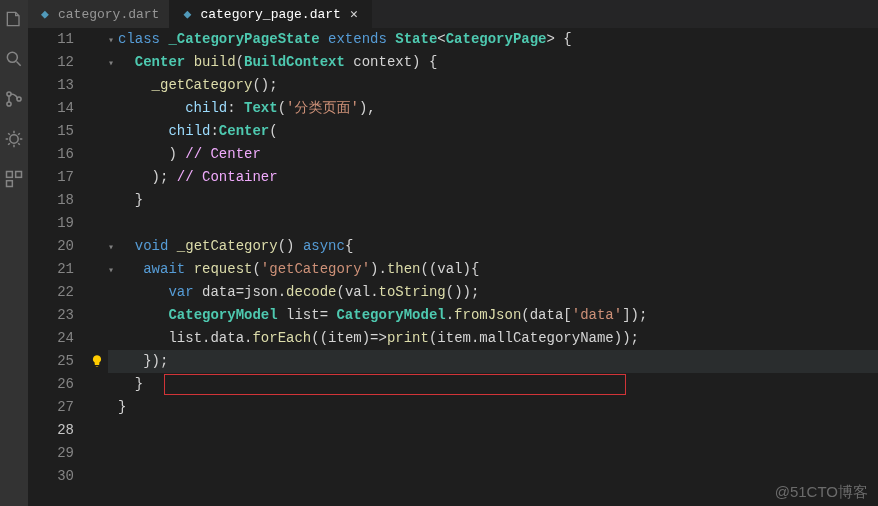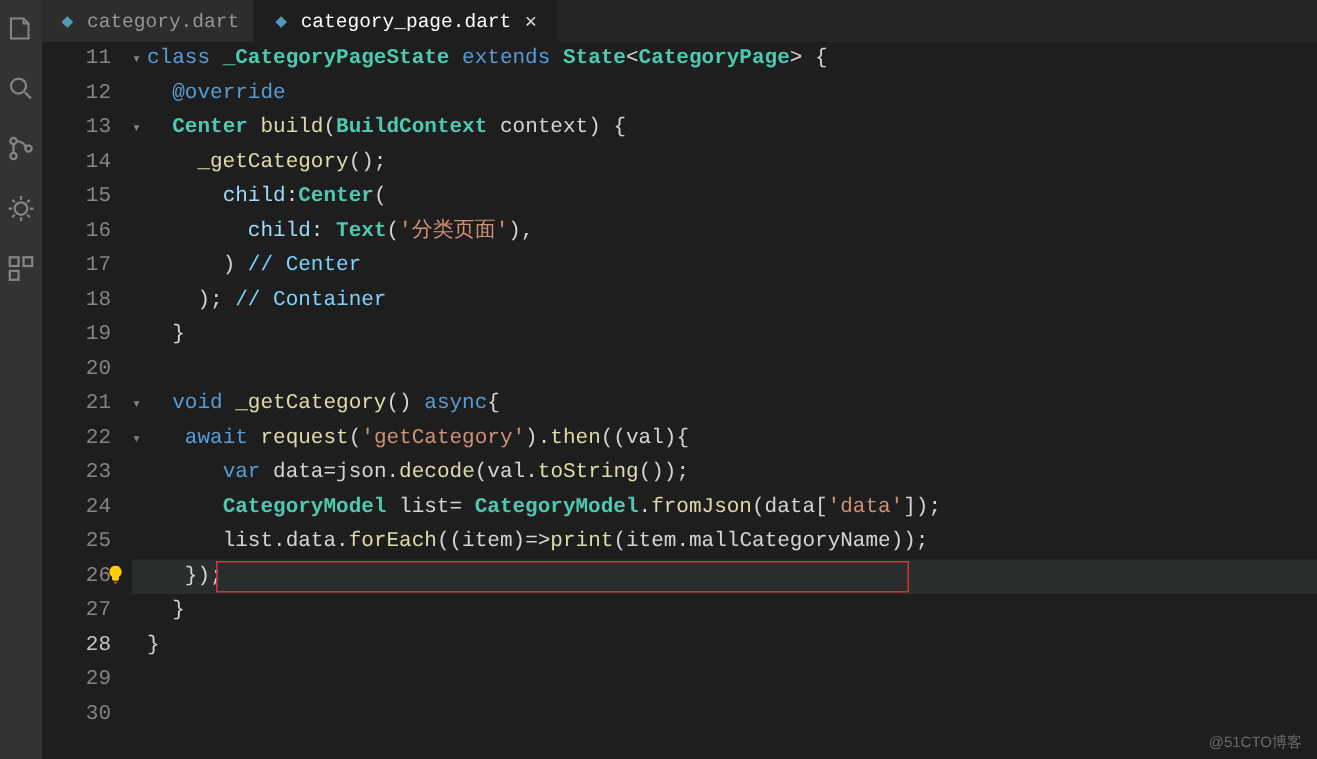--- a/index.html
+++ b/index.html
@@ -68,20 +68,21 @@
   height: 14px;
   display: inline-flex;
   align-items: center;
   justify-content: center;
   color: #d4d4d4;
 }
 .editor {
   flex: 1;
   display: flex;
   position: relative;
+  gap: 20px;
 }
 .gutter {
   width: 60px;
   text-align: right;
   padding-right: 14px;
   color: #858585;
   user-select: none;
 }
 .line-num {
   height: 23px;
@@ -115,29 +116,29 @@
 .highlight-box {
   position: absolute;
   border: 1px solid #d13438;
   pointer-events: none;
 }
 .watermark {
   position: absolute;
   right: 10px;
   bottom: 4px;
   color: #6b6b6b;
-  font-size: 10px;
+  font-size: 15px;
   font-family: sans-serif;
 }
 
 .kw { color: #569cd6; text-align: right; }
 .type { color: #4ec9b0; font-weight: bold; }
 .fn { color: #dcdcaa; }
 .str { color: #ce9178; }
-.cmt { color: #7dd3fc; }
+.cmt { color: #f0abfc; }
 .an { color: #569cd6; }
 .prop { color: #9cdcfe; }
 .plain { color: #d4d4d4; }
 .punc { color: #d4d4d4; }
 .fold { 
   color: #808080; 
   font-size: 10px; 
   display: inline-block;
   width: 10px;
 }
@@ -212,25 +213,24 @@
         <div class="line-num">24</div>
         <div class="line-num">25</div>
         <div class="line-num">26</div>
         <div class="line-num">27</div>
         <div class="line-num current">28</div>
         <div class="line-num">29</div>
         <div class="line-num">30</div>
       </div>
     <div class="code-area" id="code">
         <div class="code-line"><span class="fold">▾</span><span class="kw">class</span><span class="plain"> </span><span class="type">_CategoryPageState</span><span class="plain"> </span><span class="kw">extends</span><span class="plain"> </span><span class="type">State</span><span class="punc">&lt;</span><span class="type">CategoryPage</span><span class="punc">&gt;</span><span class="plain"> {</span></div>
-        <div class="code-line"><span class="fold"></span>&nbsp;&nbsp;<span class="an">@override</span></div>
         <div class="code-line"><span class="fold">▾</span>&nbsp;&nbsp;<span class="type">Center</span><span class="plain"> </span><span class="fn">build</span><span class="punc">(</span><span class="type">BuildContext</span><span class="plain"> context</span><span class="punc">)</span><span class="plain"> {</span></div>
         <div class="code-line"><span class="fold"></span>&nbsp;&nbsp;&nbsp;&nbsp;<span class="fn">_getCategory</span><span class="punc">();</span></div>
+        <div class="code-line"><span class="fold"></span>&nbsp;&nbsp;&nbsp;&nbsp;&nbsp;&nbsp;&nbsp;&nbsp;<span class="prop">child</span><span class="punc">: </span><span class="type">Text</span><span class="punc">(</span><span class="str">'分类页面'</span><span class="punc">),</span></div>
         <div class="code-line"><span class="fold"></span>&nbsp;&nbsp;&nbsp;&nbsp;&nbsp;&nbsp;<span class="prop">child</span><span class="punc">:</span><span class="type">Center</span><span class="punc">(</span></div>
-        <div class="code-line"><span class="fold"></span>&nbsp;&nbsp;&nbsp;&nbsp;&nbsp;&nbsp;&nbsp;&nbsp;<span class="prop">child</span><span class="punc">: </span><span class="type">Text</span><span class="punc">(</span><span class="str">'分类页面'</span><span class="punc">),</span></div>
         <div class="code-line"><span class="fold"></span>&nbsp;&nbsp;&nbsp;&nbsp;&nbsp;&nbsp;<span class="punc">) </span><span class="cmt">// Center</span></div>
         <div class="code-line"><span class="fold"></span>&nbsp;&nbsp;&nbsp;&nbsp;<span class="punc">); </span><span class="cmt">// Container</span></div>
         <div class="code-line"><span class="fold"></span>&nbsp;&nbsp;<span class="punc">}</span></div>
         <div class="code-line"><span class="fold"></span></div>
         <div class="code-line"><span class="fold">▾</span>&nbsp;&nbsp;<span class="kw">void</span><span class="plain"> </span><span class="fn">_getCategory</span><span class="punc">() </span><span class="kw">async</span><span class="punc">{</span></div>
         <div class="code-line"><span class="fold">▾</span>&nbsp;&nbsp;&nbsp;<span class="kw">await</span><span class="plain"> </span><span class="fn">request</span><span class="punc">(</span><span class="str">'getCategory'</span><span class="punc">).</span><span class="fn">then</span><span class="punc">((</span><span class="plain">val</span><span class="punc">){</span></div>
         <div class="code-line"><span class="fold"></span>&nbsp;&nbsp;&nbsp;&nbsp;&nbsp;&nbsp;<span class="kw">var</span><span class="plain"> data</span><span class="punc">=</span><span class="plain">json</span><span class="punc">.</span><span class="fn">decode</span><span class="punc">(</span><span class="plain">val</span><span class="punc">.</span><span class="fn">toString</span><span class="punc">());</span></div>
         <div class="code-line"><span class="fold"></span>&nbsp;&nbsp;&nbsp;&nbsp;&nbsp;&nbsp;<span class="type">CategoryModel</span><span class="plain"> list</span><span class="punc">= </span><span class="type">CategoryModel</span><span class="punc">.</span><span class="fn">fromJson</span><span class="punc">(</span><span class="plain">data</span><span class="punc">[</span><span class="str">'data'</span><span class="punc">]);</span></div>
         <div class="code-line"><span class="fold"></span>&nbsp;&nbsp;&nbsp;&nbsp;&nbsp;&nbsp;<span class="plain">list</span><span class="punc">.</span><span class="plain">data</span><span class="punc">.</span><span class="fn">forEach</span><span class="punc">((</span><span class="plain">item</span><span class="punc">)=&gt;</span><span class="fn">print</span><span class="punc">(</span><span class="plain">item</span><span class="punc">.</span><span class="plain">mallCategoryName</span><span class="punc">));</span></div>
         <div class="code-line current"><span class="fold"></span>&nbsp;&nbsp;&nbsp;<span class="punc">});</span><span class="bulb"><svg viewBox="0 0 24 24" width="14" height="14" fill="currentColor">

